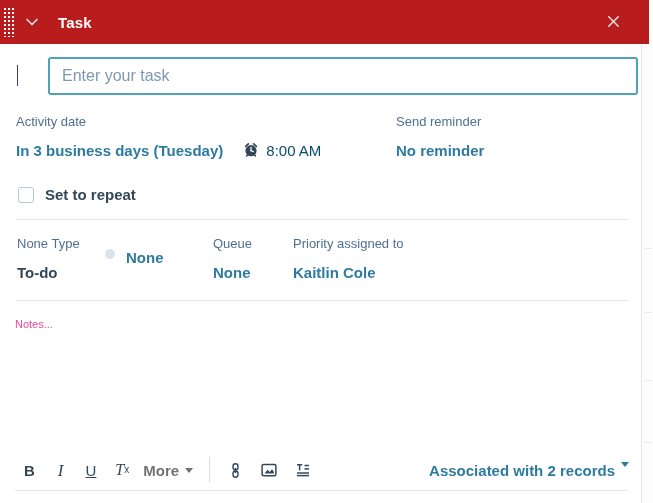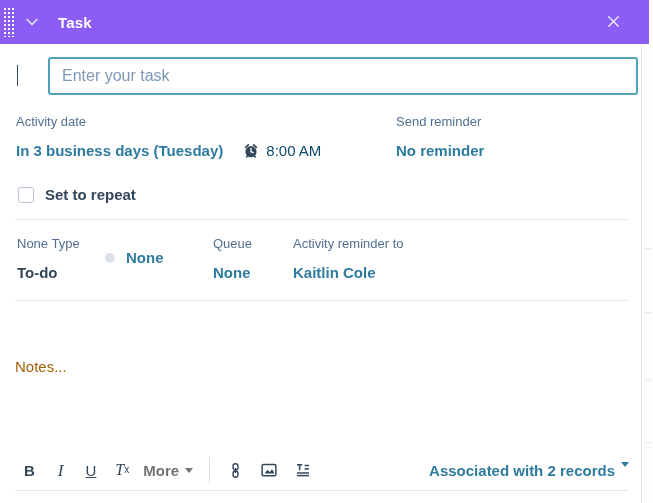--- a/index.html
+++ b/index.html
@@ -2,21 +2,21 @@
 <html><head>
 <meta charset="utf-8">
 <style>
   * { margin:0; padding:0; box-sizing:border-box; }
   html,body { width:653px; height:503px; background:#fff; overflow:hidden;
               font-family:"Liberation Sans", sans-serif; }
   .stage { position:relative; width:653px; height:503px; background:#fff; }
 
   
   .hdr { position:absolute; left:0; top:0; width:649px; height:44px;
-         background:#8b5cf6; display:flex; align-items:center; }
+         background:#b91c1c; display:flex; align-items:center; }
   .drag-dots { position:absolute; left:3px; top:7px; width:11px; height:30px;
                background-image:radial-gradient(#fff 1.05px, transparent 1.15px);
                background-size:4px 4px; cursor:grab; }
   .chev { margin-left:22px; display:flex; align-items:center; cursor:pointer; }
   .hdr-title { color:#fff; font-size:15px; font-weight:700; margin-left:16px;
                letter-spacing:.2px; }
   .close { position:absolute; right:26px; top:12px; cursor:pointer; display:flex; }
 
   
   .input-wrap { position:absolute; left:4px; top:57px; width:634px; height:38px;padding-left:44px; }
@@ -26,39 +26,39 @@
   .task-input::placeholder { color:#7c98b6; }
   .caret { position:absolute; left:13px; top:8px; width:1px; height:21px; background:#33475b; }
 
   
   .flabel { font-size:13px; color:#516f90; }
   .fvalue { font-size:15px; font-weight:700; color:#2e7ba0; cursor:pointer; white-space:nowrap; }
   .dark { color:#33475b; }
 
   .row-activity { position:absolute; left:16px; top:114px; right:4px; display:flex; }
   .col-date { width:380px; }
-  .val-line { margin-top:13px; display:flex; align-items:center; }
+  .val-line { margin-top:13px; display:flex; }
   .time { font-size:15px; color:#0c4a6e; font-weight:400; margin-left:7px; cursor:pointer; }
   .clock { margin-left:20px; display:flex; }
 
   .row-repeat { position:absolute; left:18px; top:186px; display:flex; align-items:center; cursor:pointer; }
   .checkbox { width:16px; height:16px; border:1px solid #b8c7d8; border-radius:3px;
               background:#fff; }
   .row-repeat span.lbl { font-size:15px; color:#33475b; margin-left:11px;font-weight:bold; }
 
   .divider { position:absolute; left:15px; width:613px; height:1px; background:#e3e8ee; }
   .d1 { top:219px; } .d2 { top:300px; } .d3 { top:490px; }
 
   .row-details { position:absolute; left:17px; top:236px; display:flex; }
   .c-type { width:88px; } .c-pri { width:108px; } .c-queue { width:80px; }
   .pri-dot { width:10px; height:10px; border-radius:50%; background:#dbe2ec;
              display:inline-block; margin-right:11px; }
 
-  .notes { position:absolute; left:15px; top:318px; font-size:15px; color:#a16207;
-           width:610px; height:125px; cursor:text;margin-top:40px; }
+  .notes { position:absolute; left:15px; top:318px; font-size:11px; color:#ec4899;
+           width:610px; height:125px; cursor:text; }
 
   
   .toolbar { position:absolute; left:0; top:452px; width:641px; height:36px;
              display:flex; align-items:center; padding:0 12px 0 24px; }
   .tbtn { color:#33475b; font-size:15px; cursor:pointer; display:flex;
           align-items:center; line-height:1; }
   .tb-b { font-weight:700; margin-right:23px; }
   .tb-i { font-style:italic; font-family:"Liberation Serif", serif; font-size:17px; margin-right:22px; }
   .tb-u { text-decoration:underline; margin-right:19px; }
   .tb-tx { font-style:italic; font-family:"Liberation Serif", serif; font-size:16px; margin-right:14px; }
@@ -150,21 +150,21 @@
         <span class="fvalue">None</span>
       </div>
     </div>
     <div class="c-queue">
       <div class="flabel">Queue</div>
       <div class="val-line">
         <span class="fvalue">None</span>
       </div>
     </div>
     <div>
-      <div class="flabel">Activity reminder to</div>
+      <div class="flabel">Priority assigned to</div>
       <div class="val-line">
         <span class="fvalue">Kaitlin Cole</span>
       </div>
     </div>
   </div>
 
   <div class="divider d2"></div>
 
   <div class="notes">Notes...</div>
 

